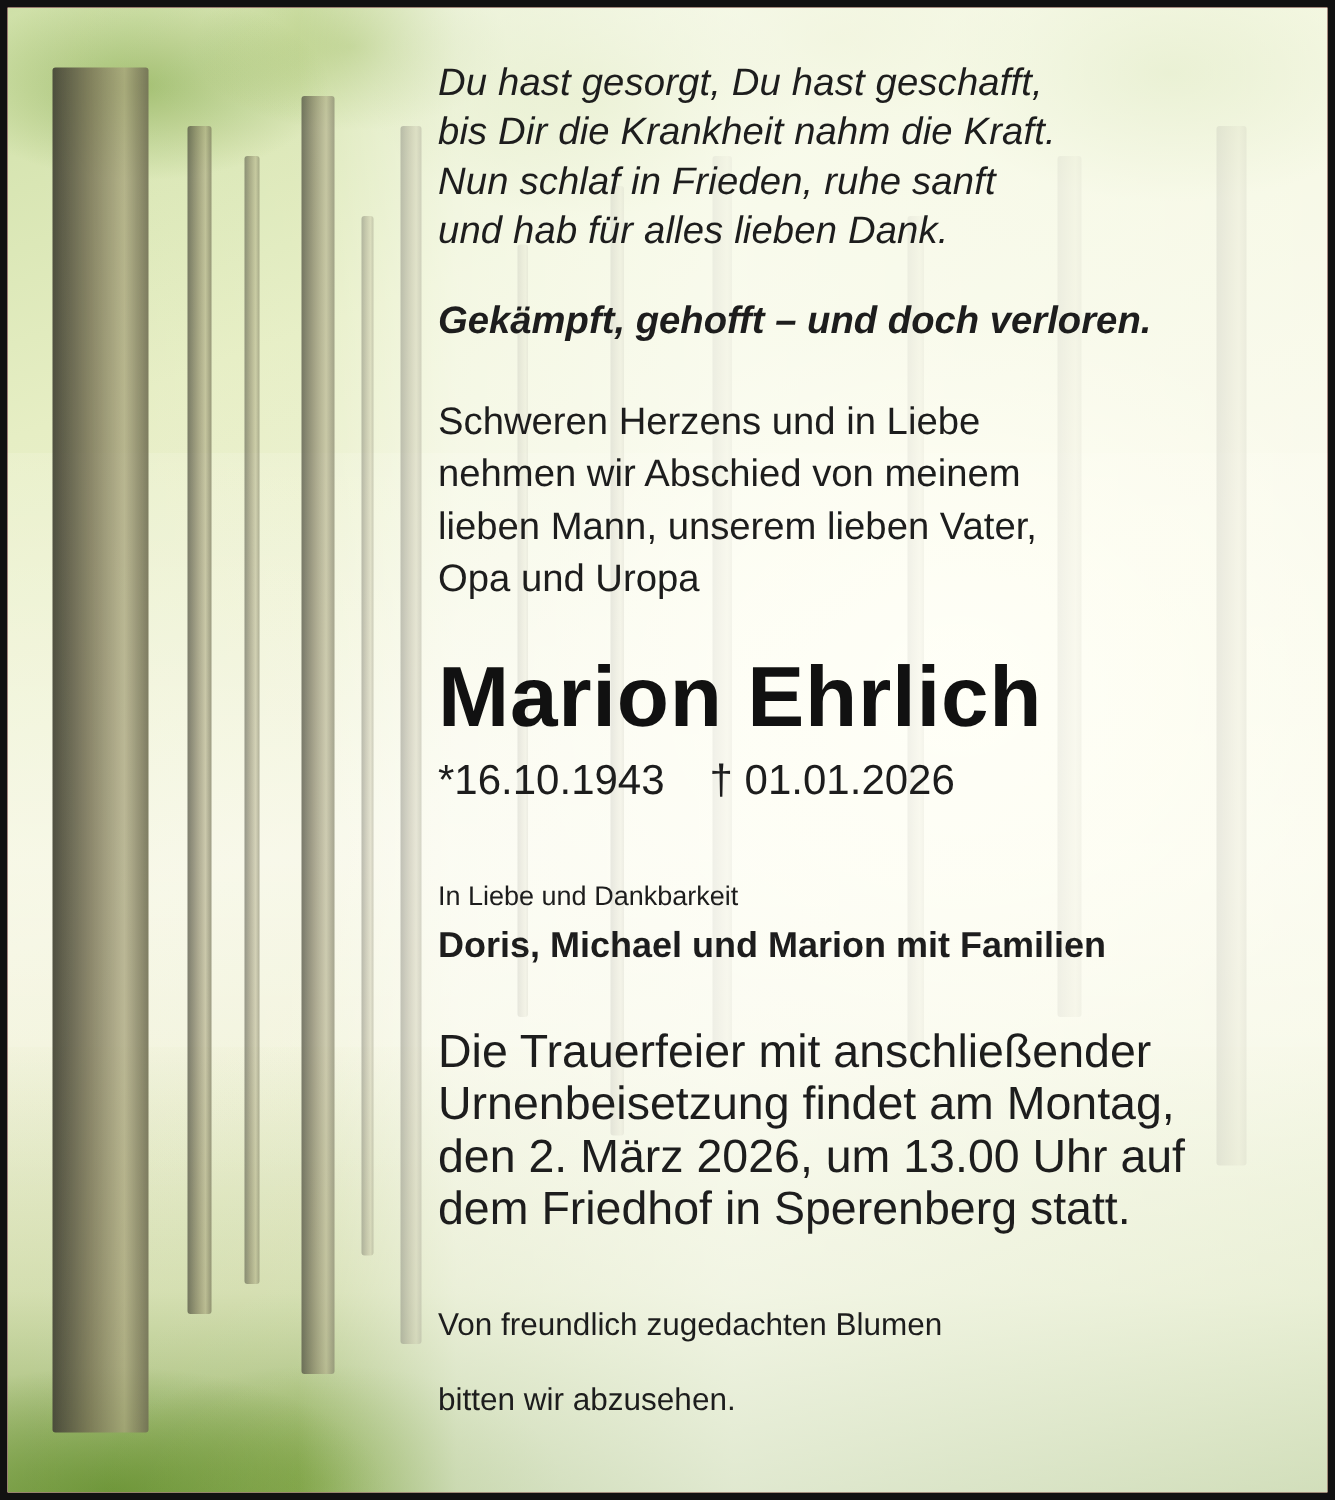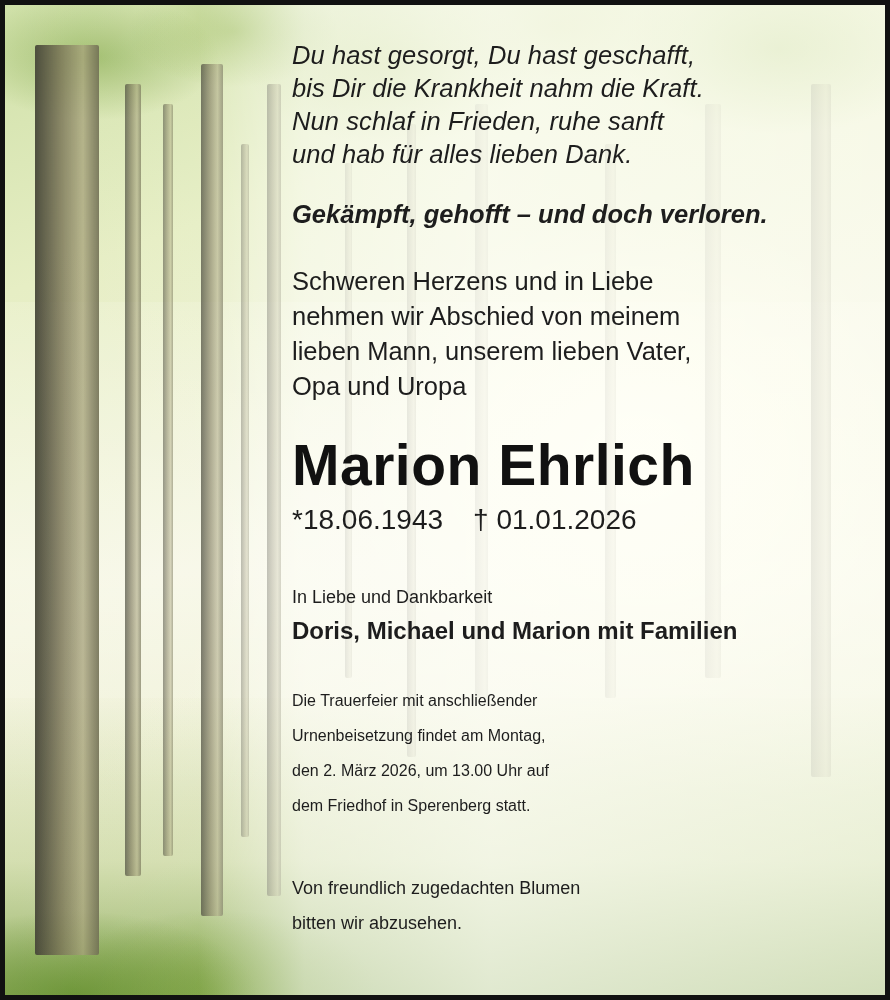--- a/index.html
+++ b/index.html
@@ -130,28 +130,28 @@
     line-height: 32px;
     margin-top: 44px;
   }
   .family {
     font-size: 24px;
     font-weight: 700;
     line-height: 32px;
     margin-top: 2px;
   }
   .ceremony {
-    font-size: 16px;
+    font-size: 31px;
     line-height: 35px;
     margin-top: 36px;
   }
   .flowers {
-    font-size: 18px;
-    line-height: 35px;
-    margin-top: 48px;
+    font-size: 21px;
+    line-height: 50px;
+    margin-top: 36px;
   }
 </style>
 </head>
 <body>
 
 <div class="obituary">
 
   <div class="photo">
     <div class="canopy"></div>
     <div class="mist"></div>
@@ -181,21 +181,21 @@
     <p class="block verse-2">Gekämpft, gehofft – und doch verloren.</p>
 
     <p class="block intro" style="white-space: pre-line;">Schweren Herzens und in Liebe
 nehmen wir Abschied von meinem
 lieben Mann, unserem lieben Vater,
 Opa und Uropa</p>
 
     <div class="name">Marion Ehrlich</div>
 
     <div class="dates">
-      <span>*</span><span>18.06.1943</span><span class="gap"></span><span>†</span> <span>01.01.2026</span>
+      <span>*</span><span>16.10.1943</span><span class="gap"></span><span>†</span> <span>01.01.2026</span>
     </div>
 
     <p class="block thanks">In Liebe und Dankbarkeit</p>
     <p class="block family">Doris, Michael und Marion mit Familien</p>
 
     <p class="block ceremony" style="white-space: pre-line;">Die Trauerfeier mit anschließender
 Urnenbeisetzung findet am Montag,
 den 2. März 2026, um 13.00 Uhr auf
 dem Friedhof in Sperenberg statt.</p>
 

